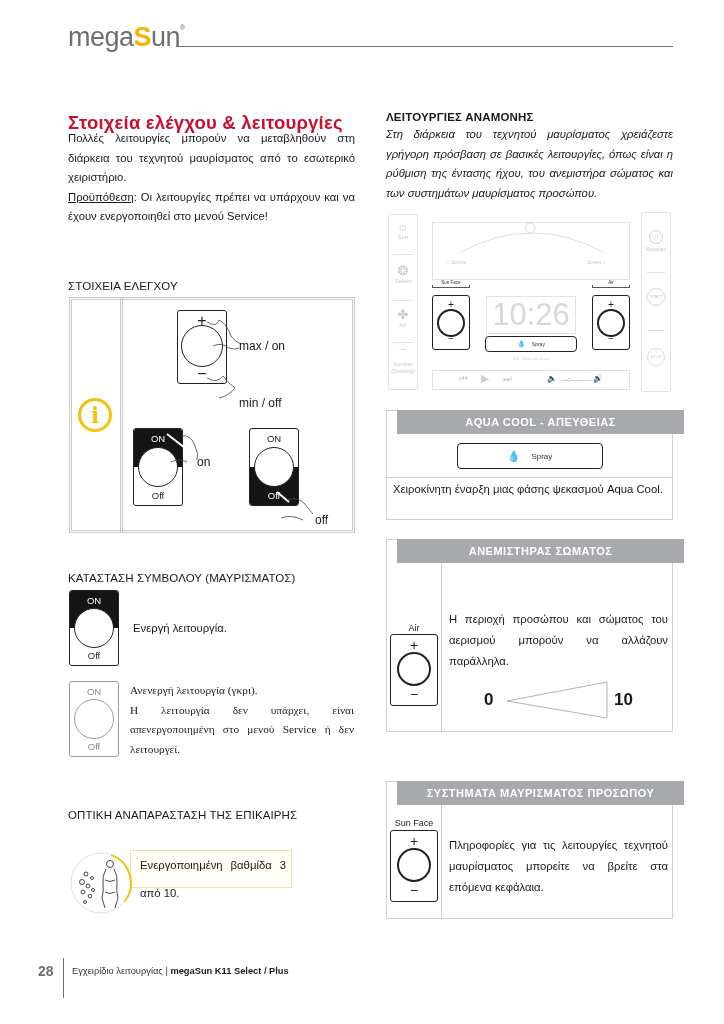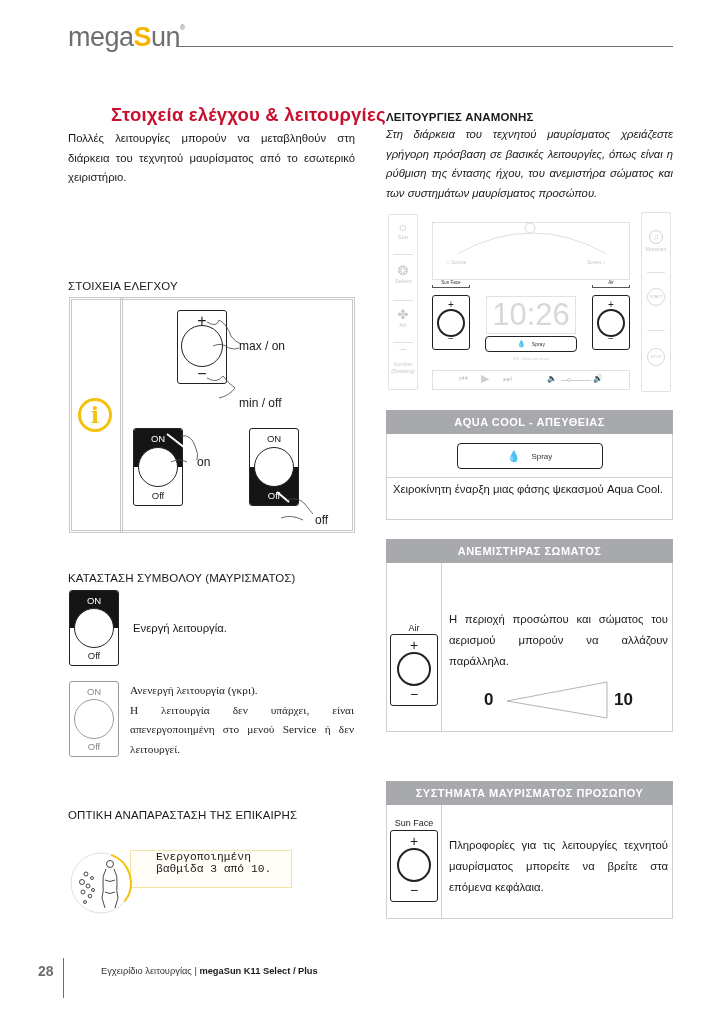--- a/index.html
+++ b/index.html
@@ -7,21 +7,21 @@
   body { position: relative; font-family: "Liberation Sans", sans-serif; color: #1a1a1a; }
   .abs { position: absolute; }
 
   
   .logo { left: 68px; top: 22px; font-size: 27px; color: #6d6e71; letter-spacing: -0.5px; font-family: "Liberation Sans", sans-serif; }
   .logo .s { color: #f4b400; font-weight: bold; }
   .logo sup { font-size: 7px; vertical-align: top; position: relative; top: 2px; }
   .header-rule { left: 176px; top: 46px; width: 497px; height: 1px; background: #6d6e71; }
 
   
-  .title { left: 68px; top: 104px; font-size: 18.5px; font-weight: bold; color: #c8102e; letter-spacing: 0.2px; margin-left: 43px; }
+  .title { left: 68px; top: 112px; font-size: 18.5px; font-weight: bold; color: #c8102e; letter-spacing: 0.2px; }
   .body-text { font-size: 11.3px; line-height: 19.5px; color: #1a1a1a; text-align: justify; }
   .intro { left: 68px; top: 129px; width: 287px; }
   .intro p { margin: 0; }
   .u { text-decoration: underline; }
   .caps { font-size: 11.5px; color: #1a1a1a; letter-spacing: 0.1px; }
 
   
   .ctrl-box { left: 69px; top: 297px; width: 286px; height: 236px; border: 3px double #c8c8c8; }
   .ctrl-divider { left: 120px; top: 297px; width: 3px; height: 236px; border-left: 1px solid #c8c8c8; border-right: 1px solid #c8c8c8; }
   .info-icon { left: 78px; top: 398px; width: 34px; height: 34px; border: 3px solid #f4c20d; border-radius: 50%; color: #f4c20d; font-family: "DejaVu Serif", serif; font-weight: bold; font-size: 22px; text-align: center; line-height: 28px; }
@@ -43,40 +43,41 @@
   .toggle.dark-bot .bot { background: #151515; }
   .toggle.dark-bot .lbl-off { color: #fff; }
   .toggle.grey { border-color: #9a9a9a; }
   .toggle.grey .lbl-on, .toggle.grey .lbl-off { color: #8a8a8a; }
   .toggle.grey .knob-circle { border-color: #9a9a9a; }
 
   
   .section-h { font-size: 11.5px; font-weight: bold; color: #1a1a1a; letter-spacing: 0.2px; }
   .panel-box { left: 385px; top: 212px; width: 288px; height: 180px; }
 
-  .grey-bar { background: #a7a9ac; color: #fff; font-weight: bold; font-size: 11px; text-align: center; letter-spacing: 0.5px; }
+  .grey-bar { background: #a7a9ac; color: #fff; font-weight: bold; font-size: 11px; text-align: center; letter-spacing: 0.5px; margin-left: 11px; }
   .tbl-border { border: 1px solid #d0d0d0; }
 
   .spray-btn { border: 1.5px solid #222; border-radius: 4px; background: #fff; font-size: 8px; color: #333; display: flex; align-items: center; justify-content: center; gap: 10px; }
 
   .footer-num { left: 38px; top: 963px; font-size: 14px; font-weight: bold; color: #6d6e71; }
   .footer-rule { left: 63px; top: 958px; width: 1px; height: 40px; background: #6d6e71; }
-  .footer-txt { left: 72px; top: 966px; font-size: 9.3px; color: #333; margin-left: 29px; }
+  .footer-txt { left: 72px; top: 966px; font-size: 9.3px; color: #333; }
   .footer-txt b { color: #1a1a1a; }
 </style>
 </head>
 <body>
 
 <div class="abs logo"><span>mega</span><span class="s">S</span><span>un</span><sup>®</sup></div>
 <div class="abs header-rule"></div>
 
 <div class="abs title">Στοιχεία ελέγχου &amp; λειτουργίες</div>
 
 <div class="abs intro body-text">
   <p>Πολλές λειτουργίες μπορούν να μεταβληθούν στη διάρκεια του τεχνητού μαυρίσματος από το εσωτερικό χειριστήριο.</p>
+  <p><span class="u">Προϋπόθεση</span><span>: Οι λειτουργίες πρέπει να υπάρχουν και να έχουν ενεργοποιηθεί στο μενού Service!</span></p>
 </div>
 
 <div class="abs caps" style="left:68px; top:280px;">ΣΤΟΙΧΕΙΑ ΕΛΕΓΧΟΥ</div>
 
 <div class="abs ctrl-box"></div>
 <div class="abs ctrl-divider"></div>
 <div class="abs info-icon">i</div>
 
 <div class="abs knob" style="left:177px; top:310px; width:50px; height:74px;">
   <div class="knob-plus" style="top:2px;">+</div>
@@ -137,21 +138,21 @@
 </div>
 <div class="abs body-text" style="left:130px; top:681px; width:224px;font-family:Liberation Serif, serif;">
   <div>Ανενεργή λειτουργία (γκρι).</div>
   <div>Η λειτουργία δεν υπάρχει, είναι απενεργοποιημένη στο μενού Service ή δεν λειτουργεί.</div>
 </div>
 
 <div class="abs caps" style="left:68px; top:805px; line-height:20px;text-align:center;">
   <div>ΟΠΤΙΚΗ ΑΝΑΠΑΡΑΣΤΑΣΗ ΤΗΣ ΕΠΙΚΑΙΡΗΣ</div>
 </div>
 <div class="abs" style="left:130px; top:850px; width:162px; height:38px; border:1px solid #f2e3a6; background:#fffdf5;"></div>
-<div class="abs body-text" style="left:156px; top:851px; width:146px; line-height:12px;font-family:Liberation Mono, monospace;">Ενεργοποιημένη βαθμίδα 3 από 10.</div>
+<div class="abs body-text" style="left:140px; top:851px; width:146px; line-height:28px;">Ενεργοποιημένη βαθμίδα 3 από 10.</div>
 <svg class="abs" style="left:68px; top:850px;" width="70" height="66">
   <circle cx="33" cy="33" r="30" fill="#fff" stroke="#e0e0e0" stroke-width="1"></circle>
   <path id="level-arc" d="M43.28693422366354 4.818818614578632 A30 30 0 0 1 56.62305869837138 51.491919795772965" fill="none" stroke="#f4c20d" stroke-width="2"></path>
   <g stroke="#333" fill="none" stroke-width="0.9">
     <circle cx="42" cy="14" r="3.5"></circle>
     <path d="M38 19 Q34 26 35 34 Q36 40 34 48 L37 58 M46 19 Q50 26 49 34 Q48 40 50 48 L47 58"></path>
     <path d="M37 30 Q42 33 47 30 M37 42 Q42 45 47 42"></path>
     <circle cx="18" cy="24" r="2"></circle>
       <circle cx="14" cy="32" r="2.5"></circle>
       <circle cx="20" cy="36" r="2"></circle>

